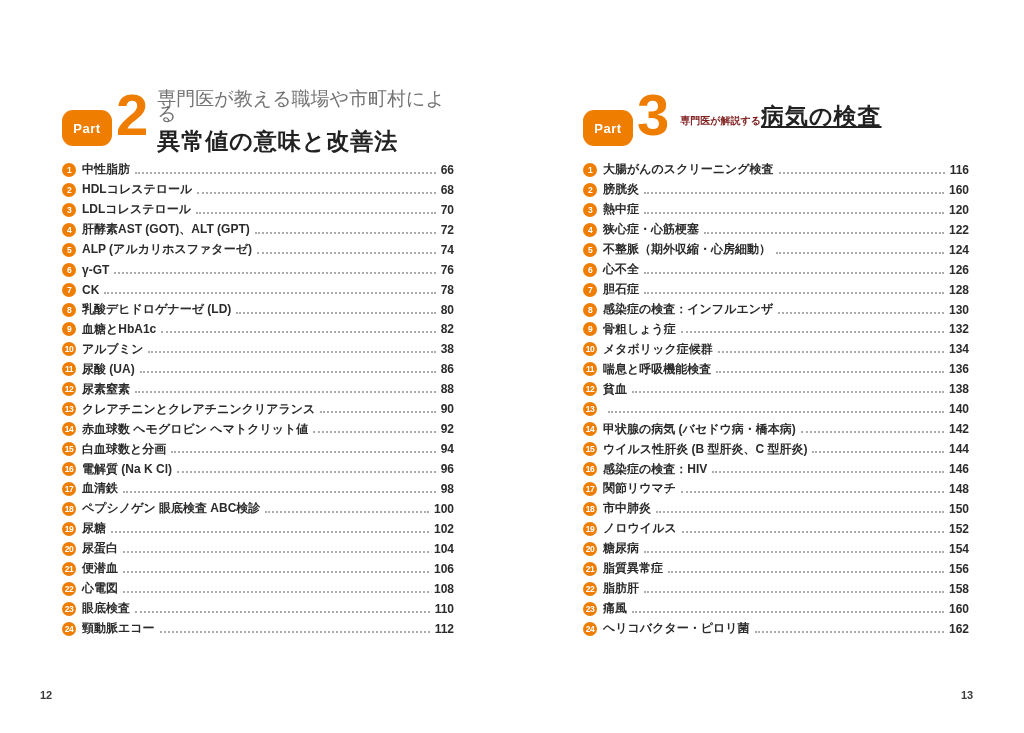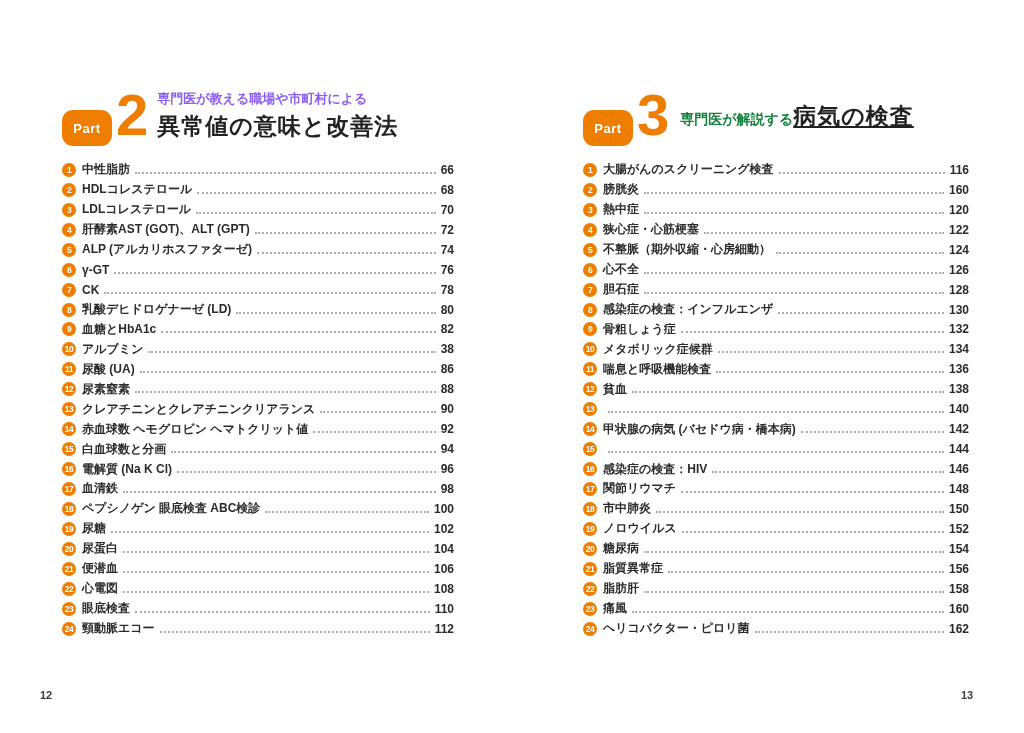--- a/index.html
+++ b/index.html
@@ -20,24 +20,24 @@
     margin-top:20px;min-width:50px;height:36px;border-radius:11px;
     background:var(--orange);color:#fff;font-weight:bold;font-size:13px;
     display:flex;align-items:center;justify-content:center;
     padding:0 10px;box-sizing:border-box;letter-spacing:.5px;flex:none;
   }
   .part-num{
     font-size:58px;font-weight:bold;color:var(--orange);
     line-height:50px;margin:0 2px 0 4px;flex:none;
   }
   .head-text{margin-left:7px;margin-top:1px;}
-  .sub-line{font-size:13px;font-weight:bold;line-height:15px;color:#8b5cf6;}
-  .big-title{font-size:23px;font-weight:bold;color:#222;margin-top:5px;letter-spacing:1px;white-space:nowrap;text-align:right;}
+  .sub-line{font-size:19px;font-weight:normal;line-height:15px;color:#737373;}
+  .big-title{font-size:23px;font-weight:bold;color:#222;margin-top:5px;letter-spacing:1px;white-space:nowrap;}
   .head-inline{margin-left:9px;margin-top:11px;white-space:nowrap;}
-  .sub-inline{font-size:14px;font-weight:bold;color:#15803d;}
+  .sub-inline{font-size:10px;font-weight:bold;color:#7f1d1d;}
   .big-inline{font-size:23px;font-weight:bold;color:#222;letter-spacing:1px;text-decoration:underline;}
 
   .toc{position:absolute;top:70px;left:0;right:0;}
   .toc-row{display:flex;align-items:center;height:19.95px;}
   .cnum{
     width:14px;height:14px;border-radius:50%;background:var(--orange);
     color:#fff;font-size:8.5px;font-weight:bold;
     display:flex;align-items:center;justify-content:center;
     flex:none;margin-right:6px;letter-spacing:-0.5px;
   }
@@ -341,20 +341,21 @@
 
         <div class="toc-row">
           <span class="cnum">14</span>
           <span class="lbl">甲状腺の病気 (バセドウ病・橋本病)</span>
           <span class="leader"></span>
           <span class="pg">142</span>
         </div>
 
         <div class="toc-row">
           <span class="cnum">15</span>
+          <span class="lbl">ウイルス性肝炎 (B 型肝炎、C 型肝炎)</span>
           <span class="leader"></span>
           <span class="pg">144</span>
         </div>
 
         <div class="toc-row">
           <span class="cnum">16</span>
           <span class="lbl">感染症の検査：HIV</span>
           <span class="leader"></span>
           <span class="pg">146</span>
         </div>

